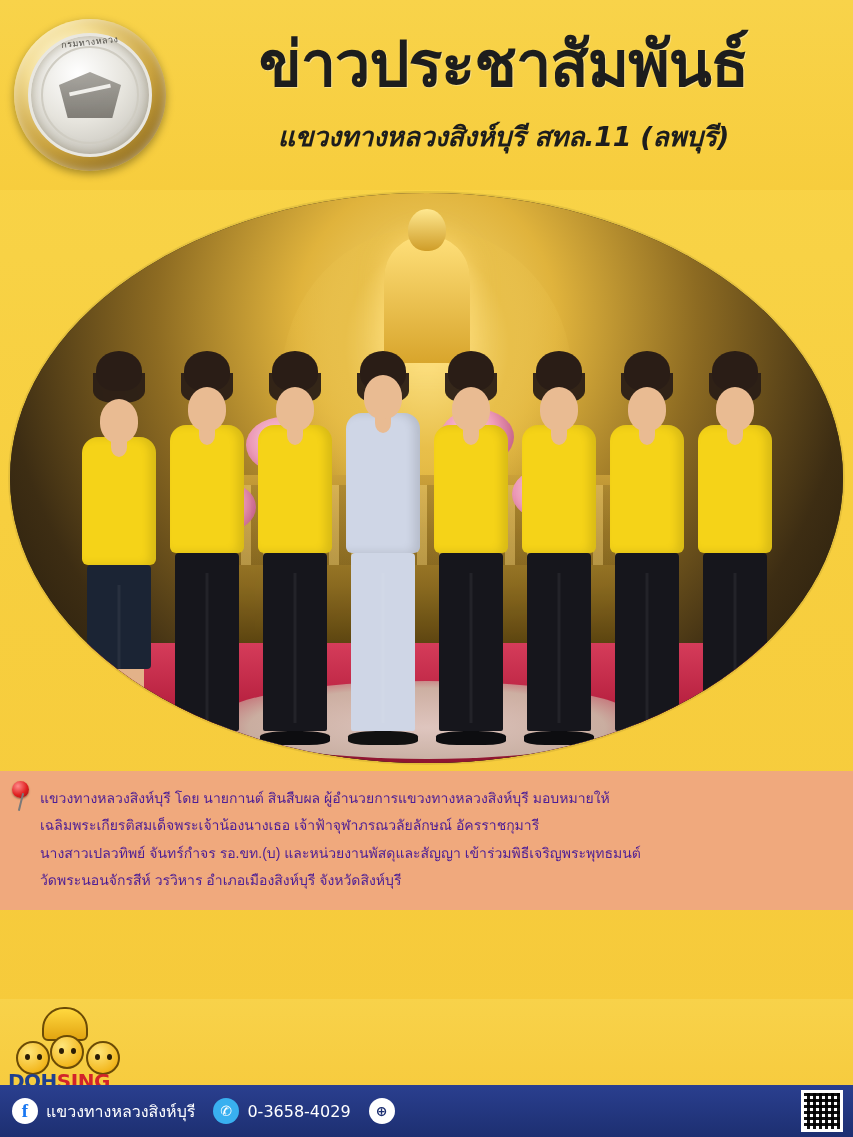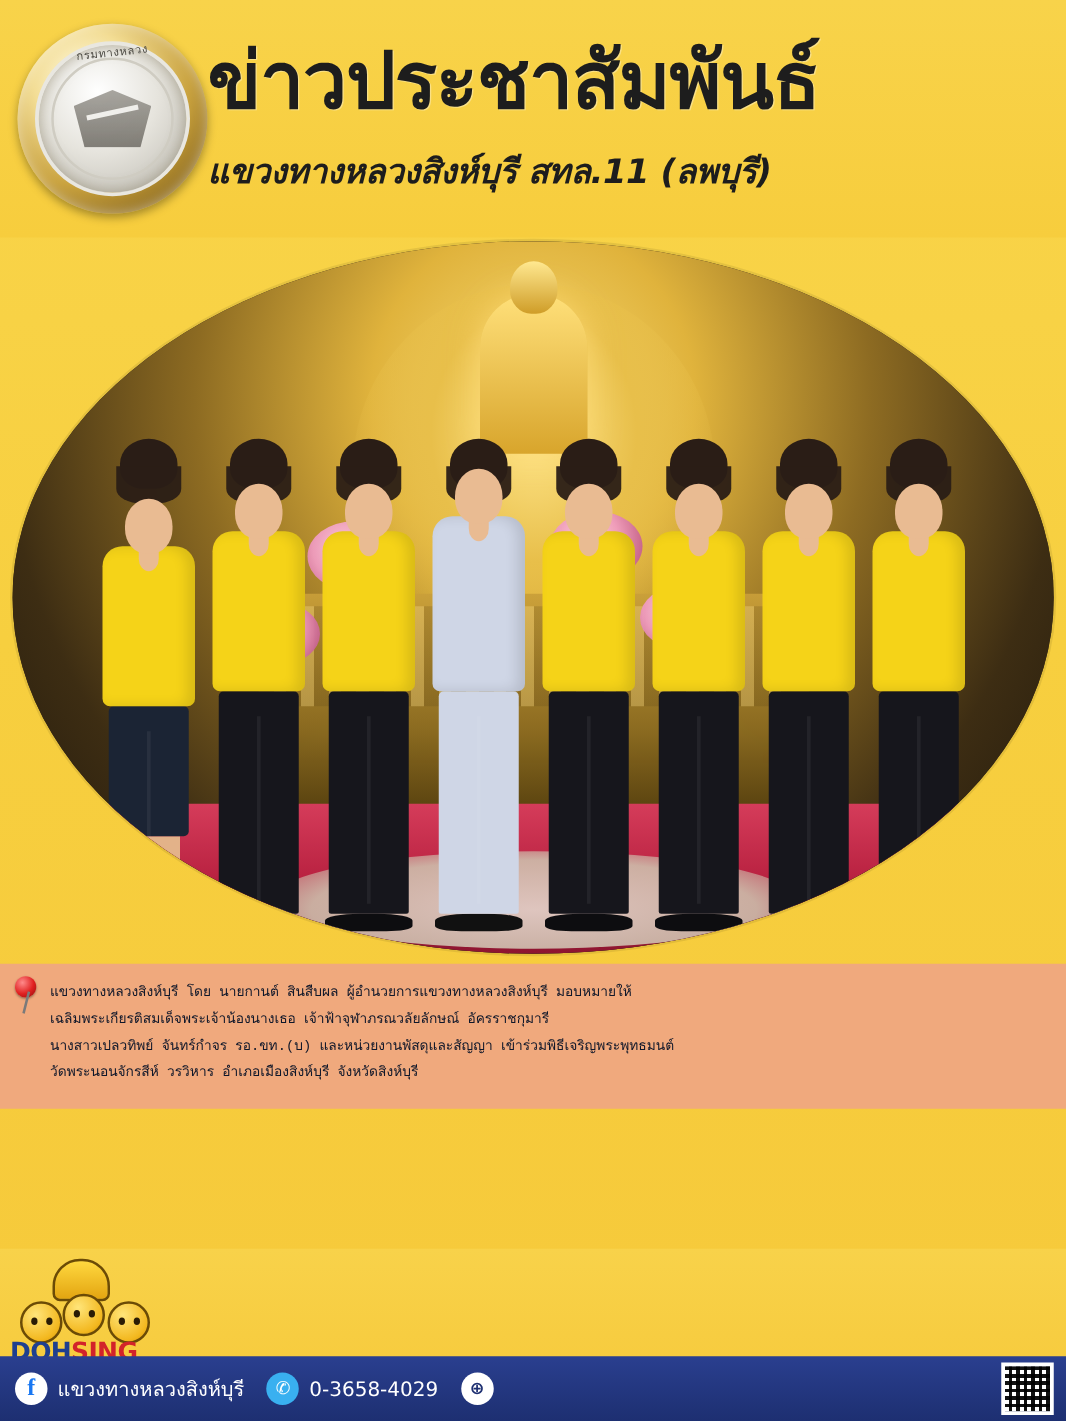--- a/index.html
+++ b/index.html
@@ -71,21 +71,21 @@
   .seal .seal-text {
     position: absolute;
     top: 16px;
     font-size: 9px;
     color: #4c4a44;
     letter-spacing: .5px;
     transform: rotate(-6deg);
   }
   .header-titles {
     flex: 1;
-    text-align: left;
+    text-align: center;
     padding-right: 12px;
   }
   .title-main {
     font-family: "DejaVu Sans", sans-serif;
     font-size: 63px;
     font-weight: bold;
     color: #1d1d1d;
     line-height: 1.05;
     letter-spacing: -1px;
     text-shadow: 1px 1px 0 rgba(255,255,255,.35);
@@ -284,24 +284,24 @@
   .person.officer .torso { background: #cfd6e6; height: 140px; }
   .person.officer .legs { background: #cfd6e6; }
   .person.officer .shoes { background: #111; }
 
   
   .caption {
     position: relative;
     margin: 6px 0 0;
     padding: 14px 22px 16px 40px;
     background: #f0a97d;
-    font-family: Liberation Mono, monospace;
-    font-size: 11px;
+    font-family: Liberation Sans, sans-serif;
+    font-size: 14px;
     line-height: 1.95;
-    color: #0f172a;
+    color: #4c1d95;
   }
   .pin {
     position: absolute;
     left: 10px; top: 10px;
     width: 26px; height: 30px;
   }
   .pin .ball {
     position: absolute;
     left: 2px; top: 0;
     width: 17px; height: 17px;

